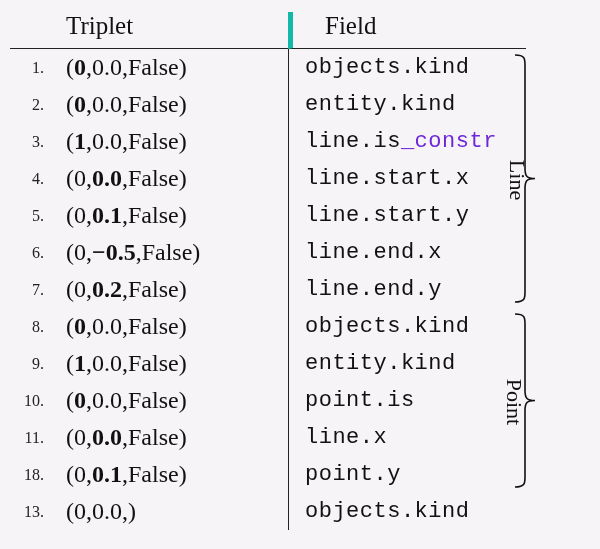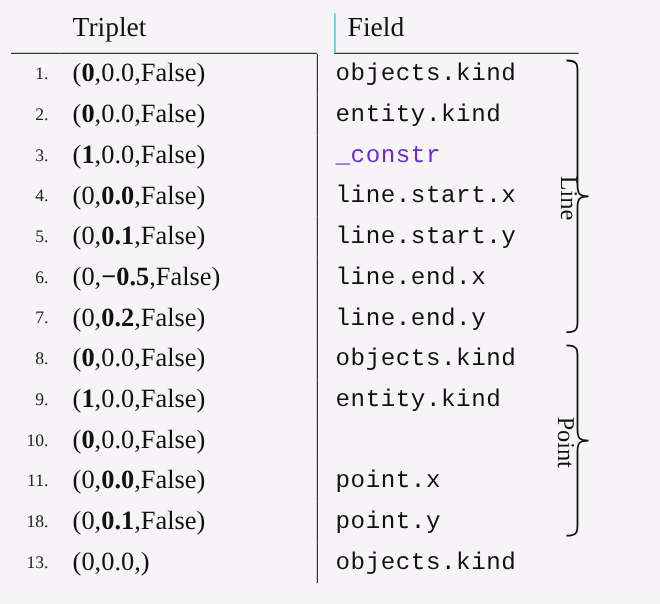--- a/index.html
+++ b/index.html
@@ -32,23 +32,22 @@
     border-bottom: 1px solid #222;
   }
   .header-triplet, .header-field {
     font-size: 25px;
     display: flex;
     align-items: flex-start;
     padding: 0 0 6px 12px;
     border-bottom: 1px solid #222;
   }
   .header-field {
-    border-left: 1px solid #14b8a6;
-    padding-left: 11px;
-    margin-left: 16px;
+    border-left: 5px solid #14b8a6;
+    padding-left: 32px;
   }
   .row { display: contents; }
 
   .idx {
     font-size: 16px;
     display: flex;
     align-items: center;
     justify-content: flex-end;
     padding-right: 10px;
     color: #222;
@@ -140,20 +139,21 @@
           <span>3.</span>
         </div><div class="triplet">
           <span>(</span>
           <span class="b">1</span>
           <span>, </span>
           <span>0.0</span>
           <span>, </span>
           <span>False</span>
           <span>)</span>
         </div><div class="field">
+          <span>line.is</span>
           <span class="dim">_constr</span>
         </div></div>
       <div class="row"><div class="idx">
           <span>4.</span>
         </div><div class="triplet">
           <span>(</span>
           <span>0</span>
           <span>, </span>
           <span class="b">0.0</span>
           <span>, </span>
@@ -231,33 +231,34 @@
           <span>10.</span>
         </div><div class="triplet">
           <span>(</span>
           <span class="b">0</span>
           <span>, </span>
           <span>0.0</span>
           <span>, </span>
           <span>False</span>
           <span>)</span>
         </div><div class="field">
+          <span>point.is</span>
         </div></div>
       <div class="row"><div class="idx">
           <span>11.</span>
         </div><div class="triplet">
           <span>(</span>
           <span>0</span>
           <span>, </span>
           <span class="b">0.0</span>
           <span>, </span>
           <span>False</span>
           <span>)</span>
         </div><div class="field">
-          <span>point.x</span>
+          <span>line.x</span>
         </div></div>
       <div class="row"><div class="idx">
           <span>18.</span>
         </div><div class="triplet">
           <span>(</span>
           <span>0</span>
           <span>, </span>
           <span class="b">0.1</span>
           <span>, </span>
           <span>False</span>

